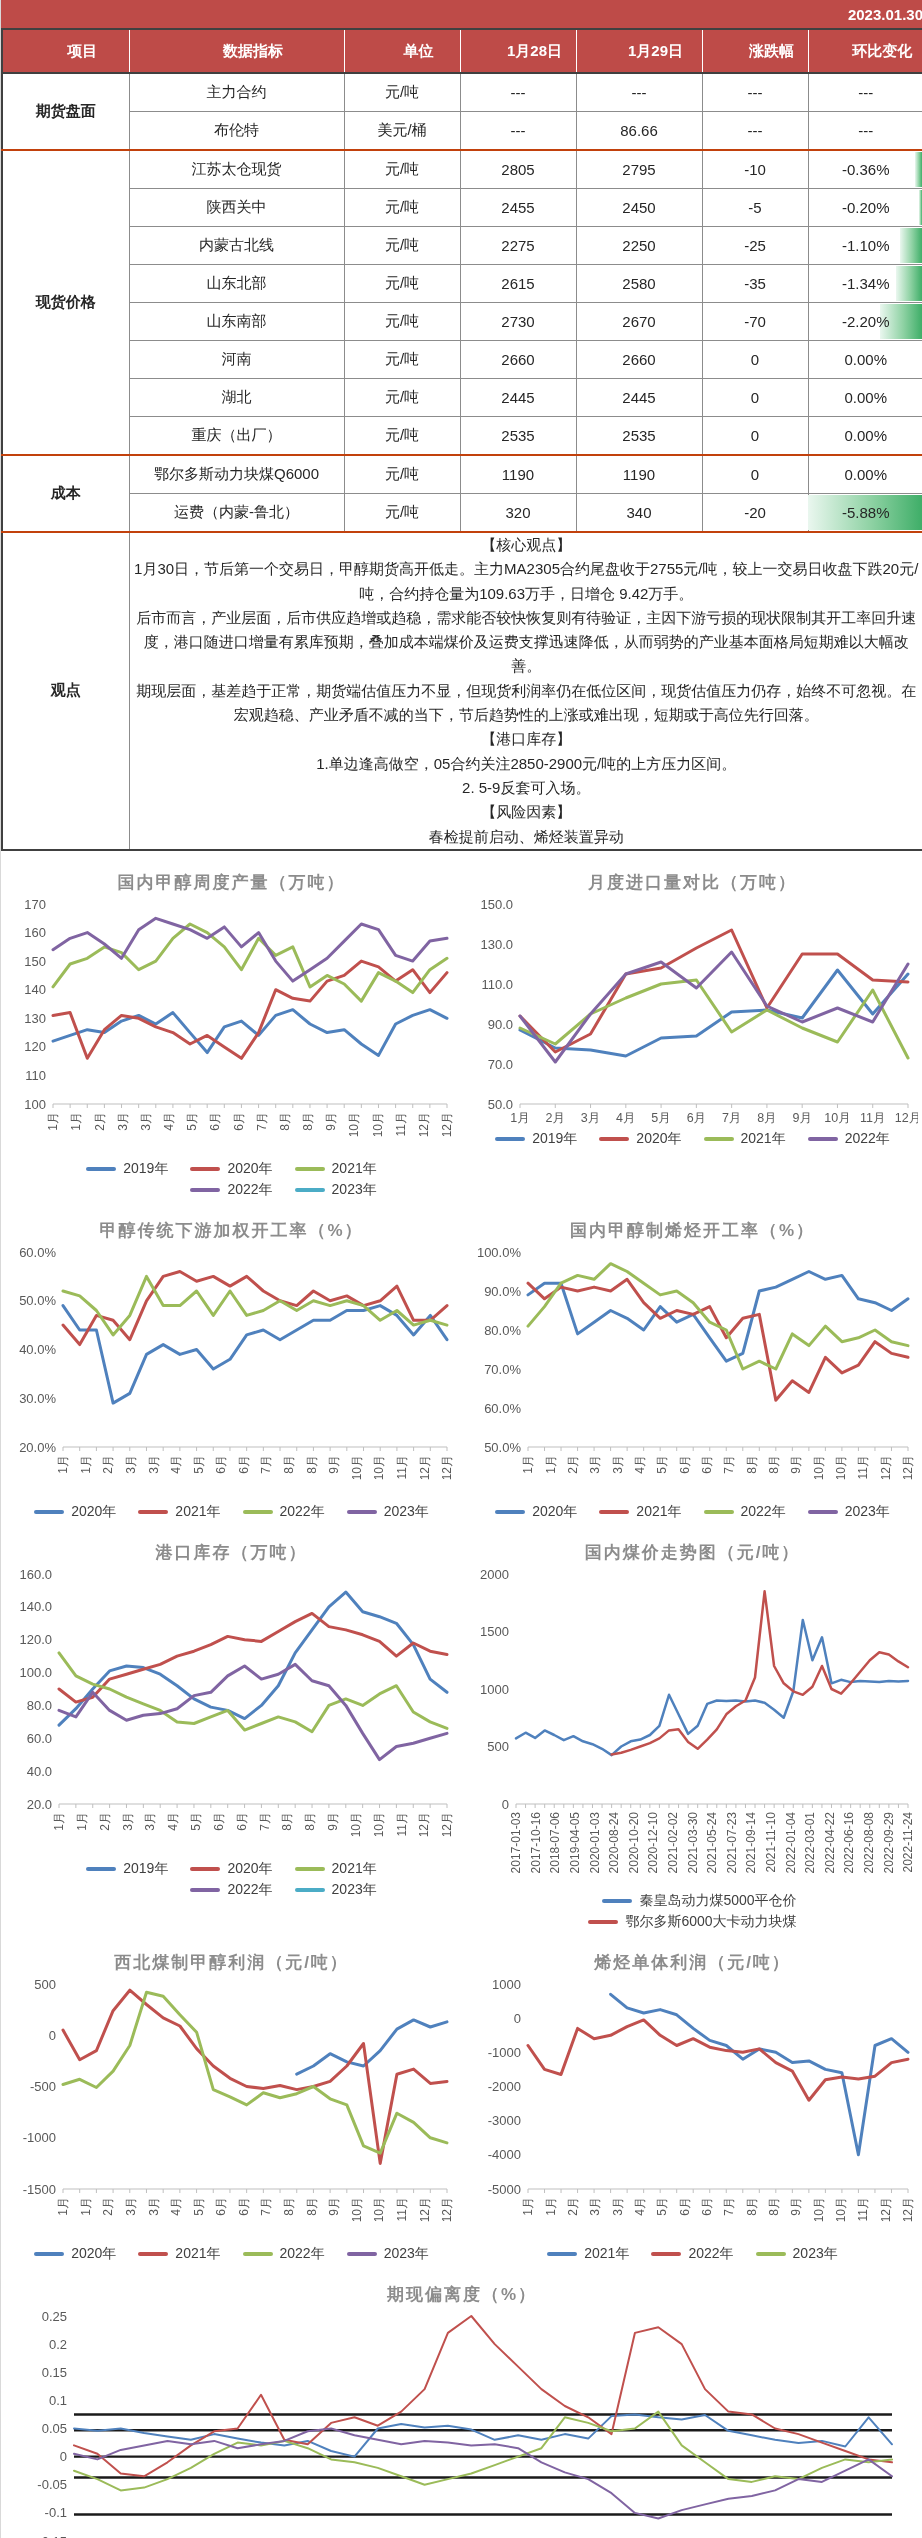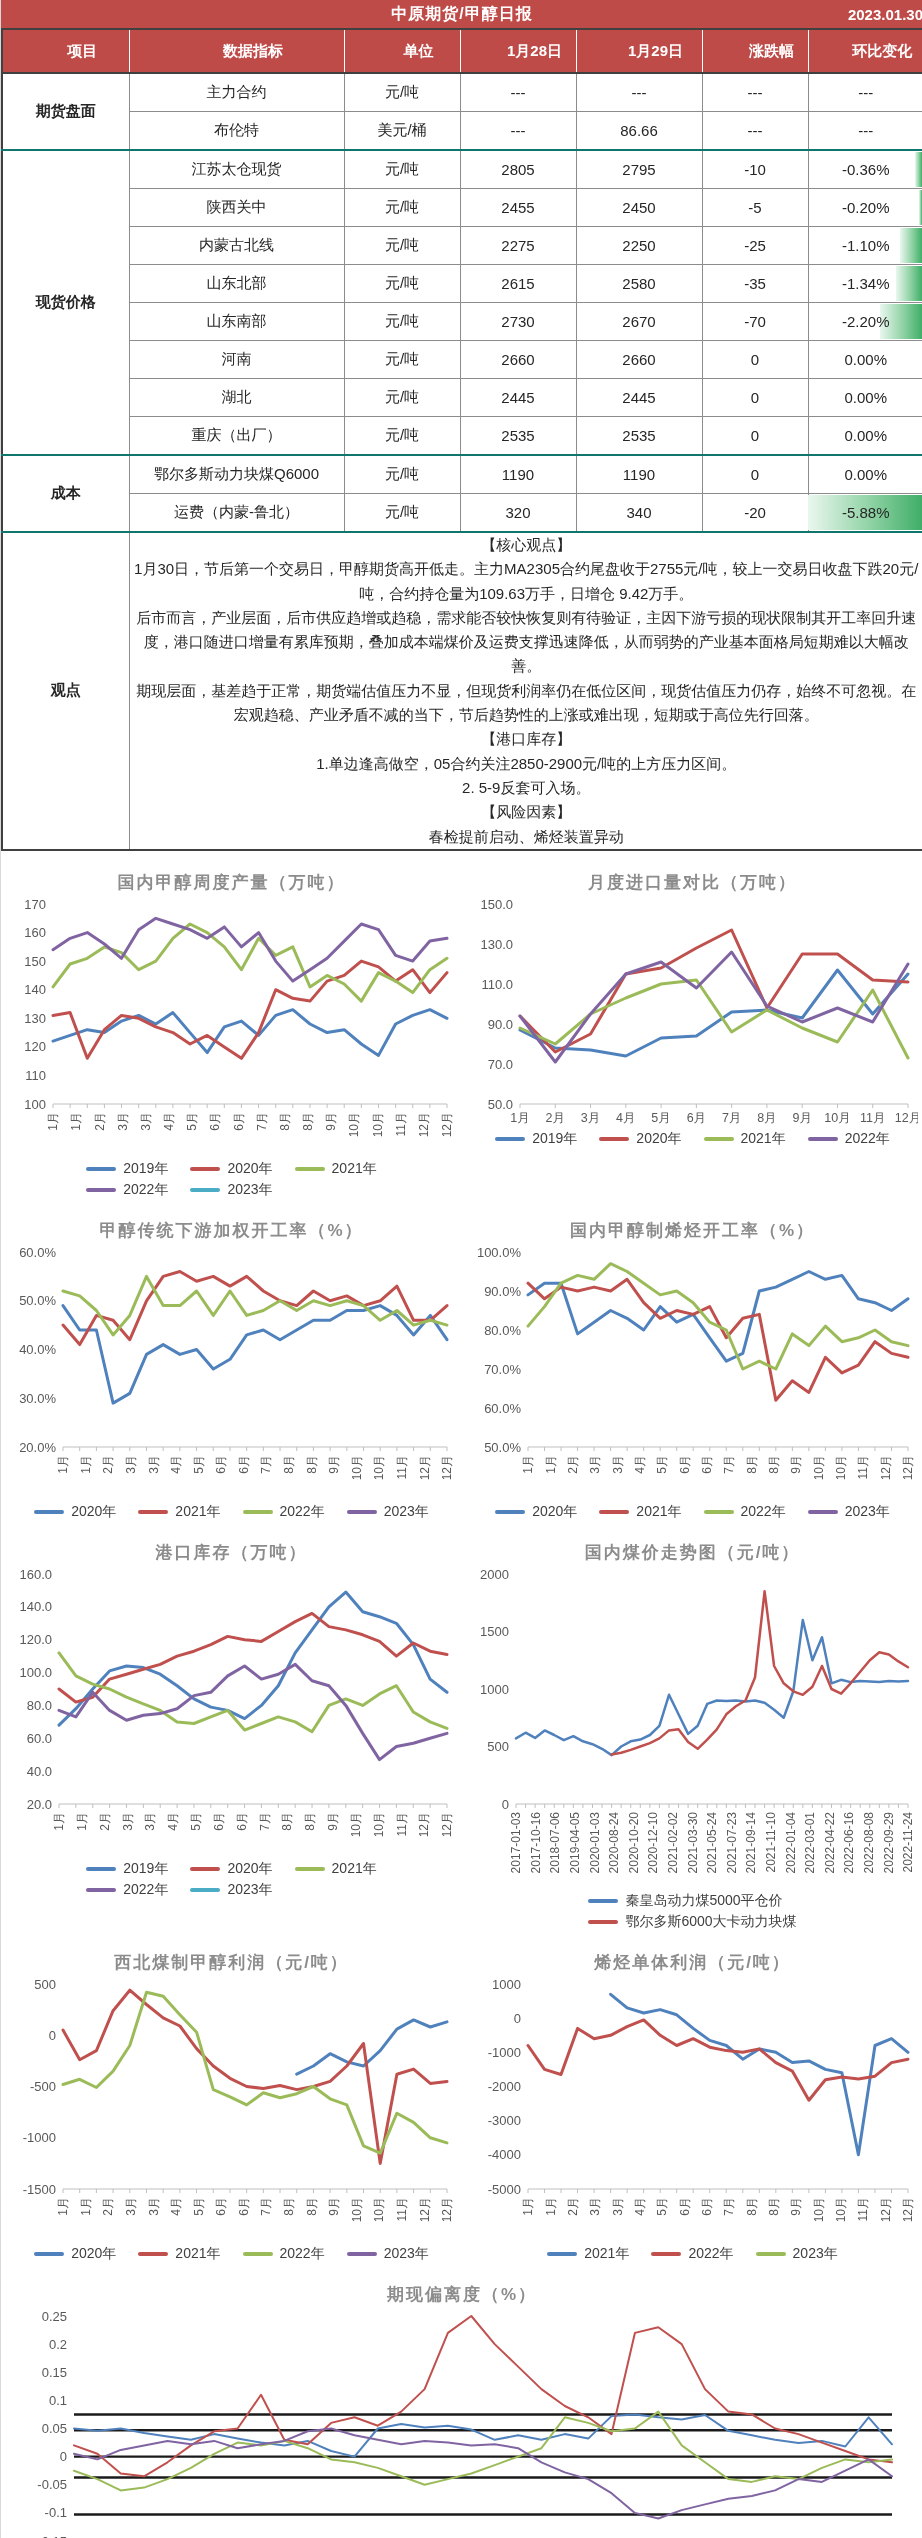--- a/index.html
+++ b/index.html
@@ -12,45 +12,44 @@
   .bar-title{position:absolute;left:0;right:0;text-align:center;font-size:16px;letter-spacing:1px;}
   .bar-date{margin-left:auto;font-size:15px;z-index:1;}
 
   
   table.rpt{border-collapse:collapse;width:922px;table-layout:fixed;border:2px solid #404040;}
   table.rpt col.c0{width:127px}table.rpt col.c1{width:215px}table.rpt col.c2{width:116px}
   table.rpt col.c3{width:116px}table.rpt col.c4{width:126px}table.rpt col.c5{width:106px}
   table.rpt col.c6{width:116px}
   table.rpt th{background:#be4b48;color:#fff;font-size:15px;font-weight:bold;height:40px;border:1px solid #fff;border-bottom:2px solid #404040;padding-left:34px;}
   table.rpt td{font-size:15px;text-align:center;height:37px;border:1px solid #8c8c8c;padding:0;color:#262626;}
-  table.rpt tr.group-start td{border-top:2px solid #0f766e;}
+  table.rpt tr.group-start td{border-top:2px solid #c2410c;}
   td.group-label{font-weight:bold;font-size:15px;background:#fff;}
   td.pct-cell{position:relative;}
   .pct-bar{position:absolute;right:1px;top:1px;bottom:1px;background:linear-gradient(to right,#eaf7ef 0%,#8fd2a4 55%,#3fae68 100%);z-index:0;}
   .pct-text{position:relative;z-index:1;}
   td.viewpoint{vertical-align:top;text-align:left;padding:6px 12px 10px 12px;font-size:15px;line-height:1.62;height:auto;}
   .vp-line{white-space:pre-wrap;}
 
   
   .charts{display:flex;flex-wrap:wrap;padding-top:4px;}
   .chart{width:461px;box-sizing:border-box;display:flex;flex-direction:column;align-items:center;padding:12px 2px 4px 2px;}
   .chart.full{width:922px;}
   .chart-title{color:#8c8c8c;font-size:17px;font-weight:bold;letter-spacing:2px;margin:4px 0 2px 0;}
-  .legend{display:flex;flex-direction:column;align-items:flex-start;gap:3px;margin-top:2px;}
+  .legend{display:flex;flex-direction:column;align-items:flex-end;gap:3px;margin-top:2px;}
   .legend-row{display:flex;gap:22px;justify-content:center;align-items:center;}
   .legend-item{display:flex;align-items:center;gap:7px;font-size:14px;color:#404040;}
   .dash{width:30px;height:4px;border-radius:2px;display:inline-block;}
 </style>
 </head>
 <body>
 
 <div class="page">
 
   <div class="bar top">
-    <span class="bar-title">中原期货/甲醇日报</span>
     <span class="bar-date">2023.01.30</span>
   </div>
 
   <table class="rpt">
     <colgroup>
       <col class="c0">
         <col class="c1">
         <col class="c2">
         <col class="c3">
         <col class="c4">

